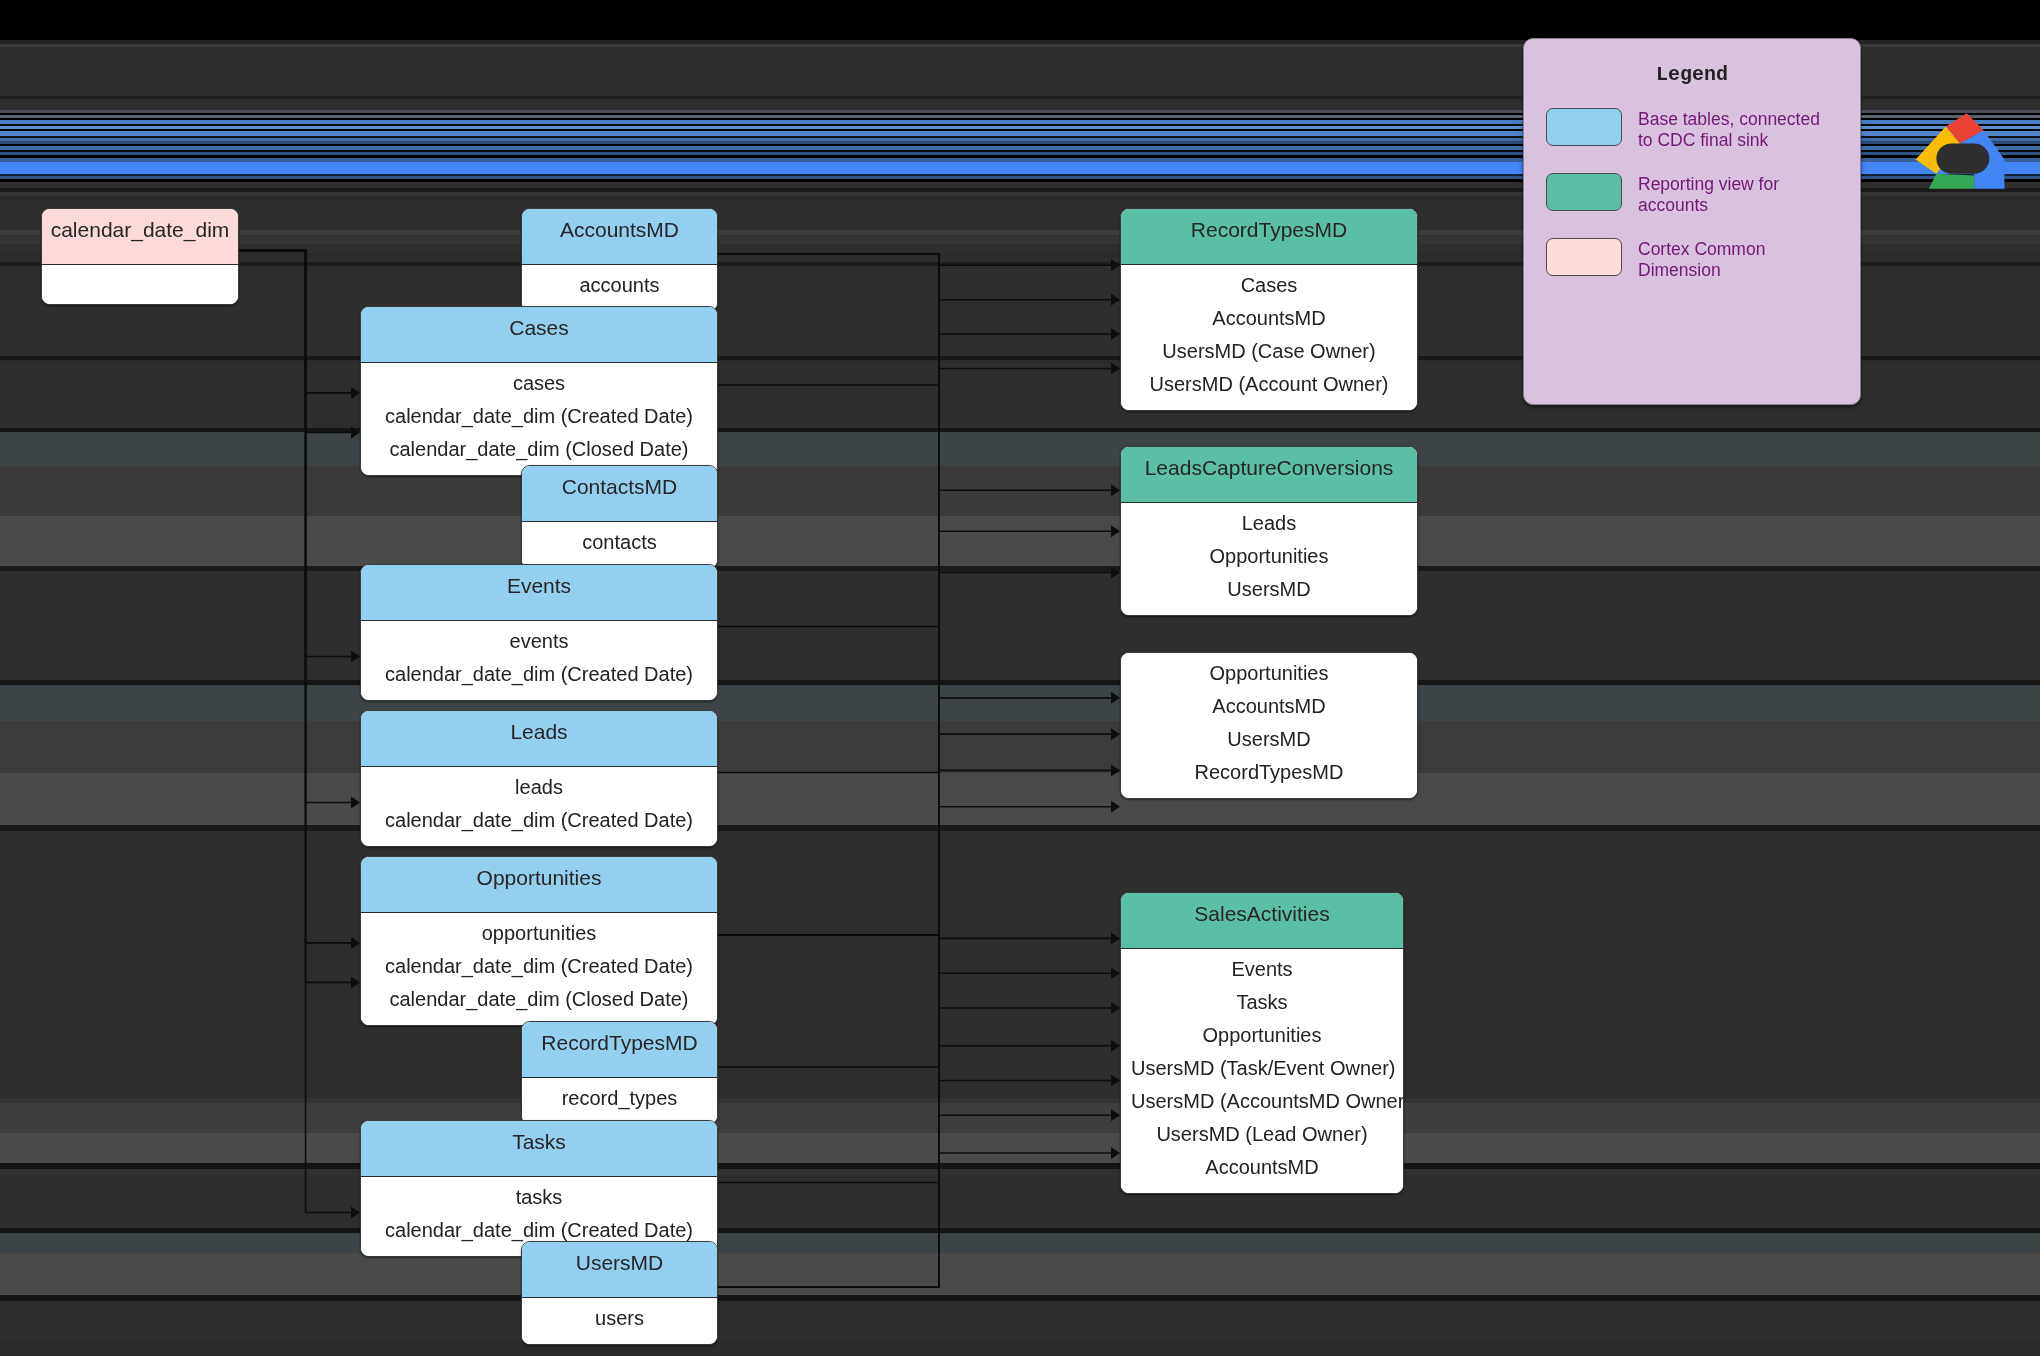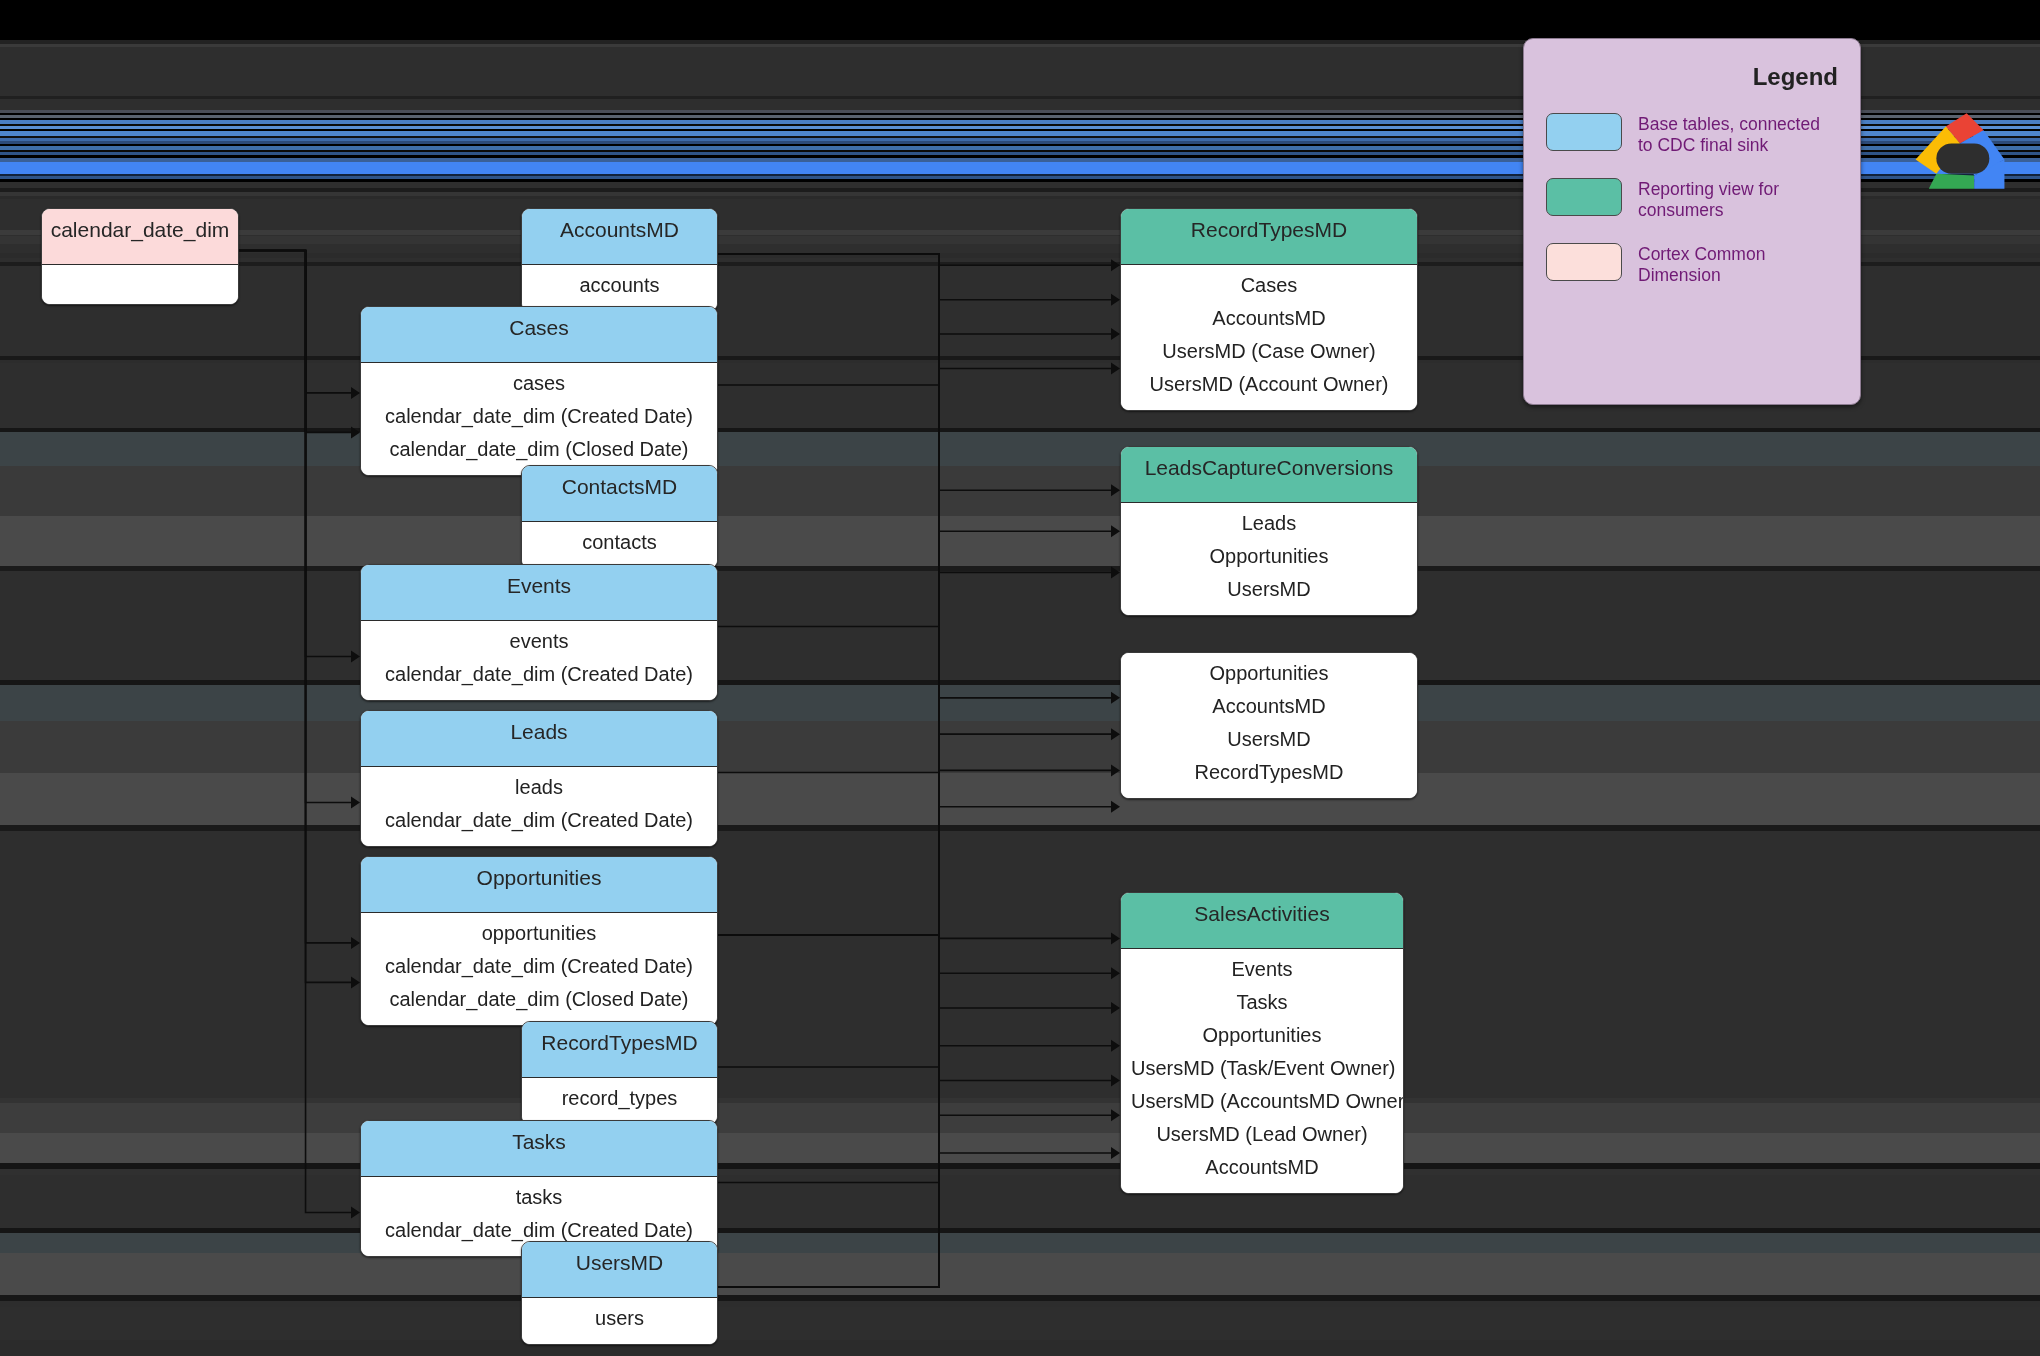--- a/index.html
+++ b/index.html
@@ -70,22 +70,22 @@
   #legend {
     position:absolute; left:1523px; top:38px;
     width:338px; height:367px;
     background:#d9c2dd;
     border:1px solid #8d7b91;
     border-radius:10px;
     box-shadow:0 2px 4px rgba(0,0,0,.5);
     padding:18px 22px 0 22px;
   }
   #legend .ltitle {
-    text-align:right; font-size:24px; font-weight:bold;
-    color:#222; margin-top:6px; margin-bottom:22px;
+    text-align:center; font-size:20px; font-weight:bold;
+    color:#222; margin-top:6px; margin-bottom:22px;font-family:Liberation Mono, monospace;
   }
   .lrow { display:flex; align-items:flex-start; margin-bottom:22px; }
   .lswatch {
     width:76px; height:38px; border-radius:7px;
     border:1px solid #4a4a4a; flex:0 0 auto; margin-right:16px;
   }
   .sw-base { background:#93d0f0; }
   .sw-view { background:#5bbfa5; }
   .sw-over { background:#f6f9ce; }
   .sw-dim  { background:#fcdfdb; }
@@ -322,21 +322,21 @@
 
   <div id="legend">
     <div class="ltitle">Legend</div>
     <div id="legend-rows">
         <div class="lrow">
           <div class="lswatch sw-base"></div>
           <div class="ltext">Base tables, connected to CDC final sink</div>
         </div>
         <div class="lrow">
           <div class="lswatch sw-view"></div>
-          <div class="ltext">Reporting view for consumers</div>
+          <div class="ltext">Reporting view for accounts</div>
         </div>
         <div class="lrow">
           <div class="lswatch sw-dim"></div>
           <div class="ltext">Cortex Common Dimension</div>
         </div>
       </div>
   </div>
 
   <svg id="gcp-logo" viewBox="0 0 110 96">
     <path d="M62 8 L80 26 L55 40 L40 22 Z" fill="#ea4335"></path>

